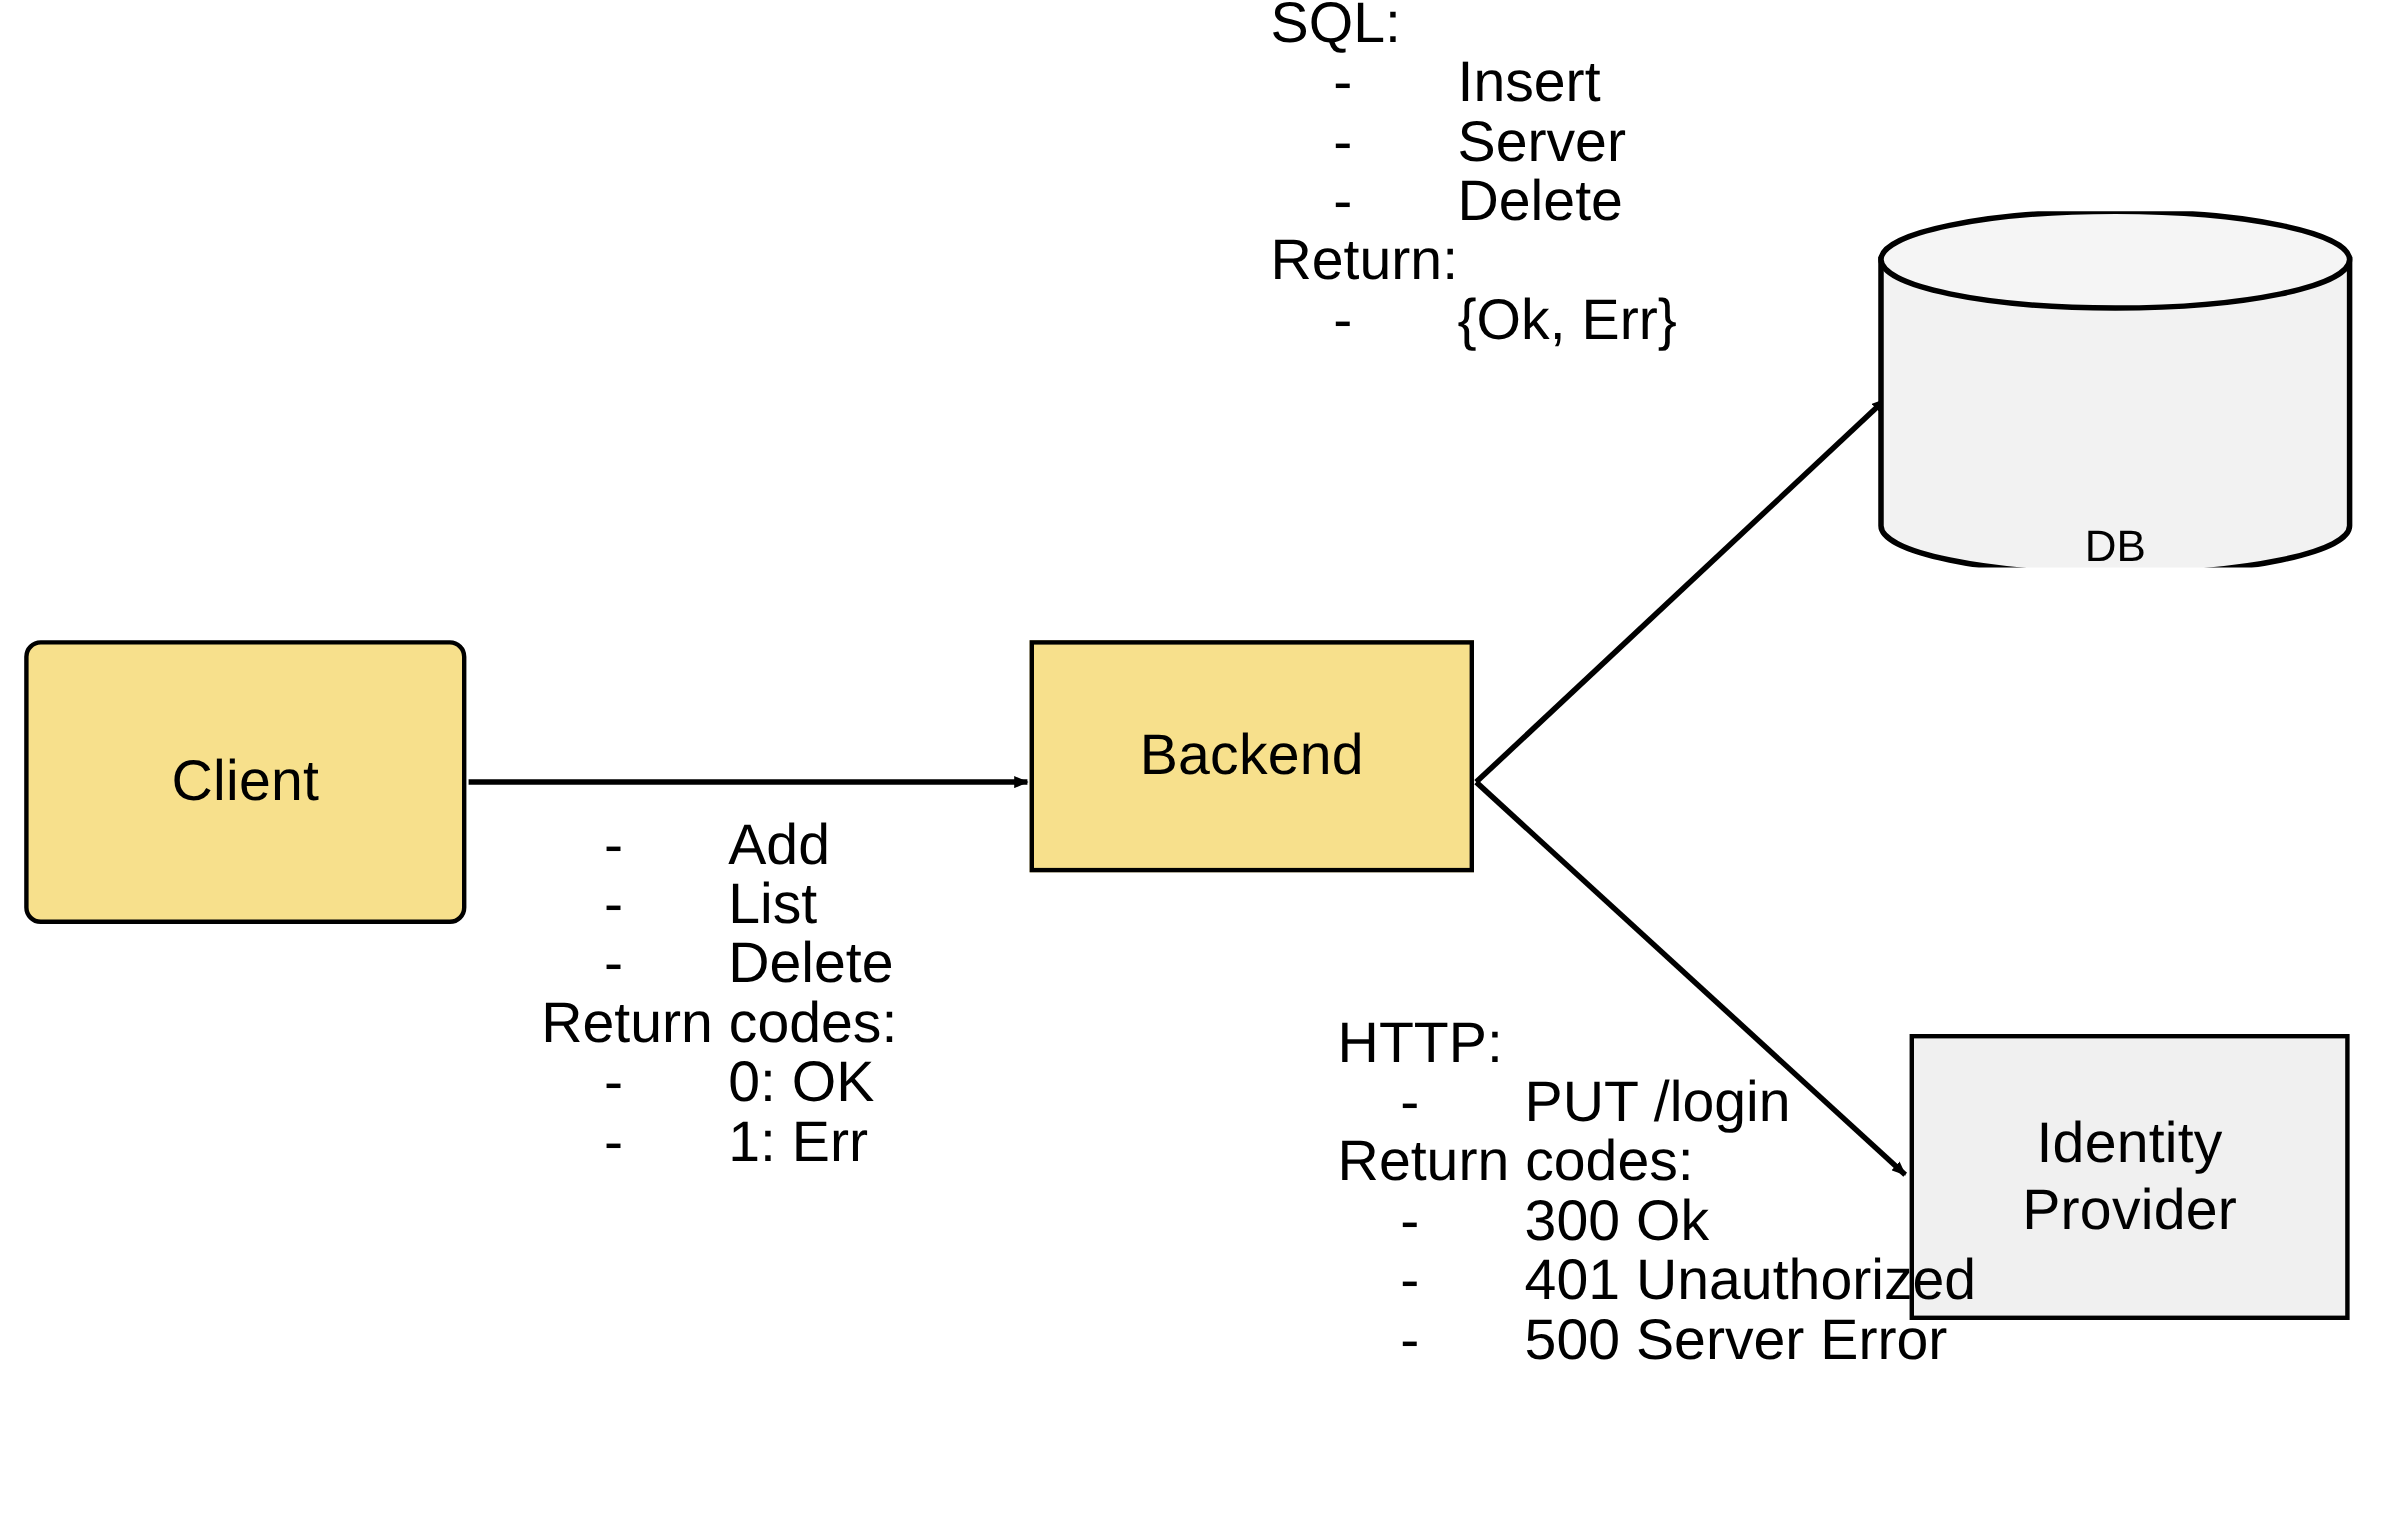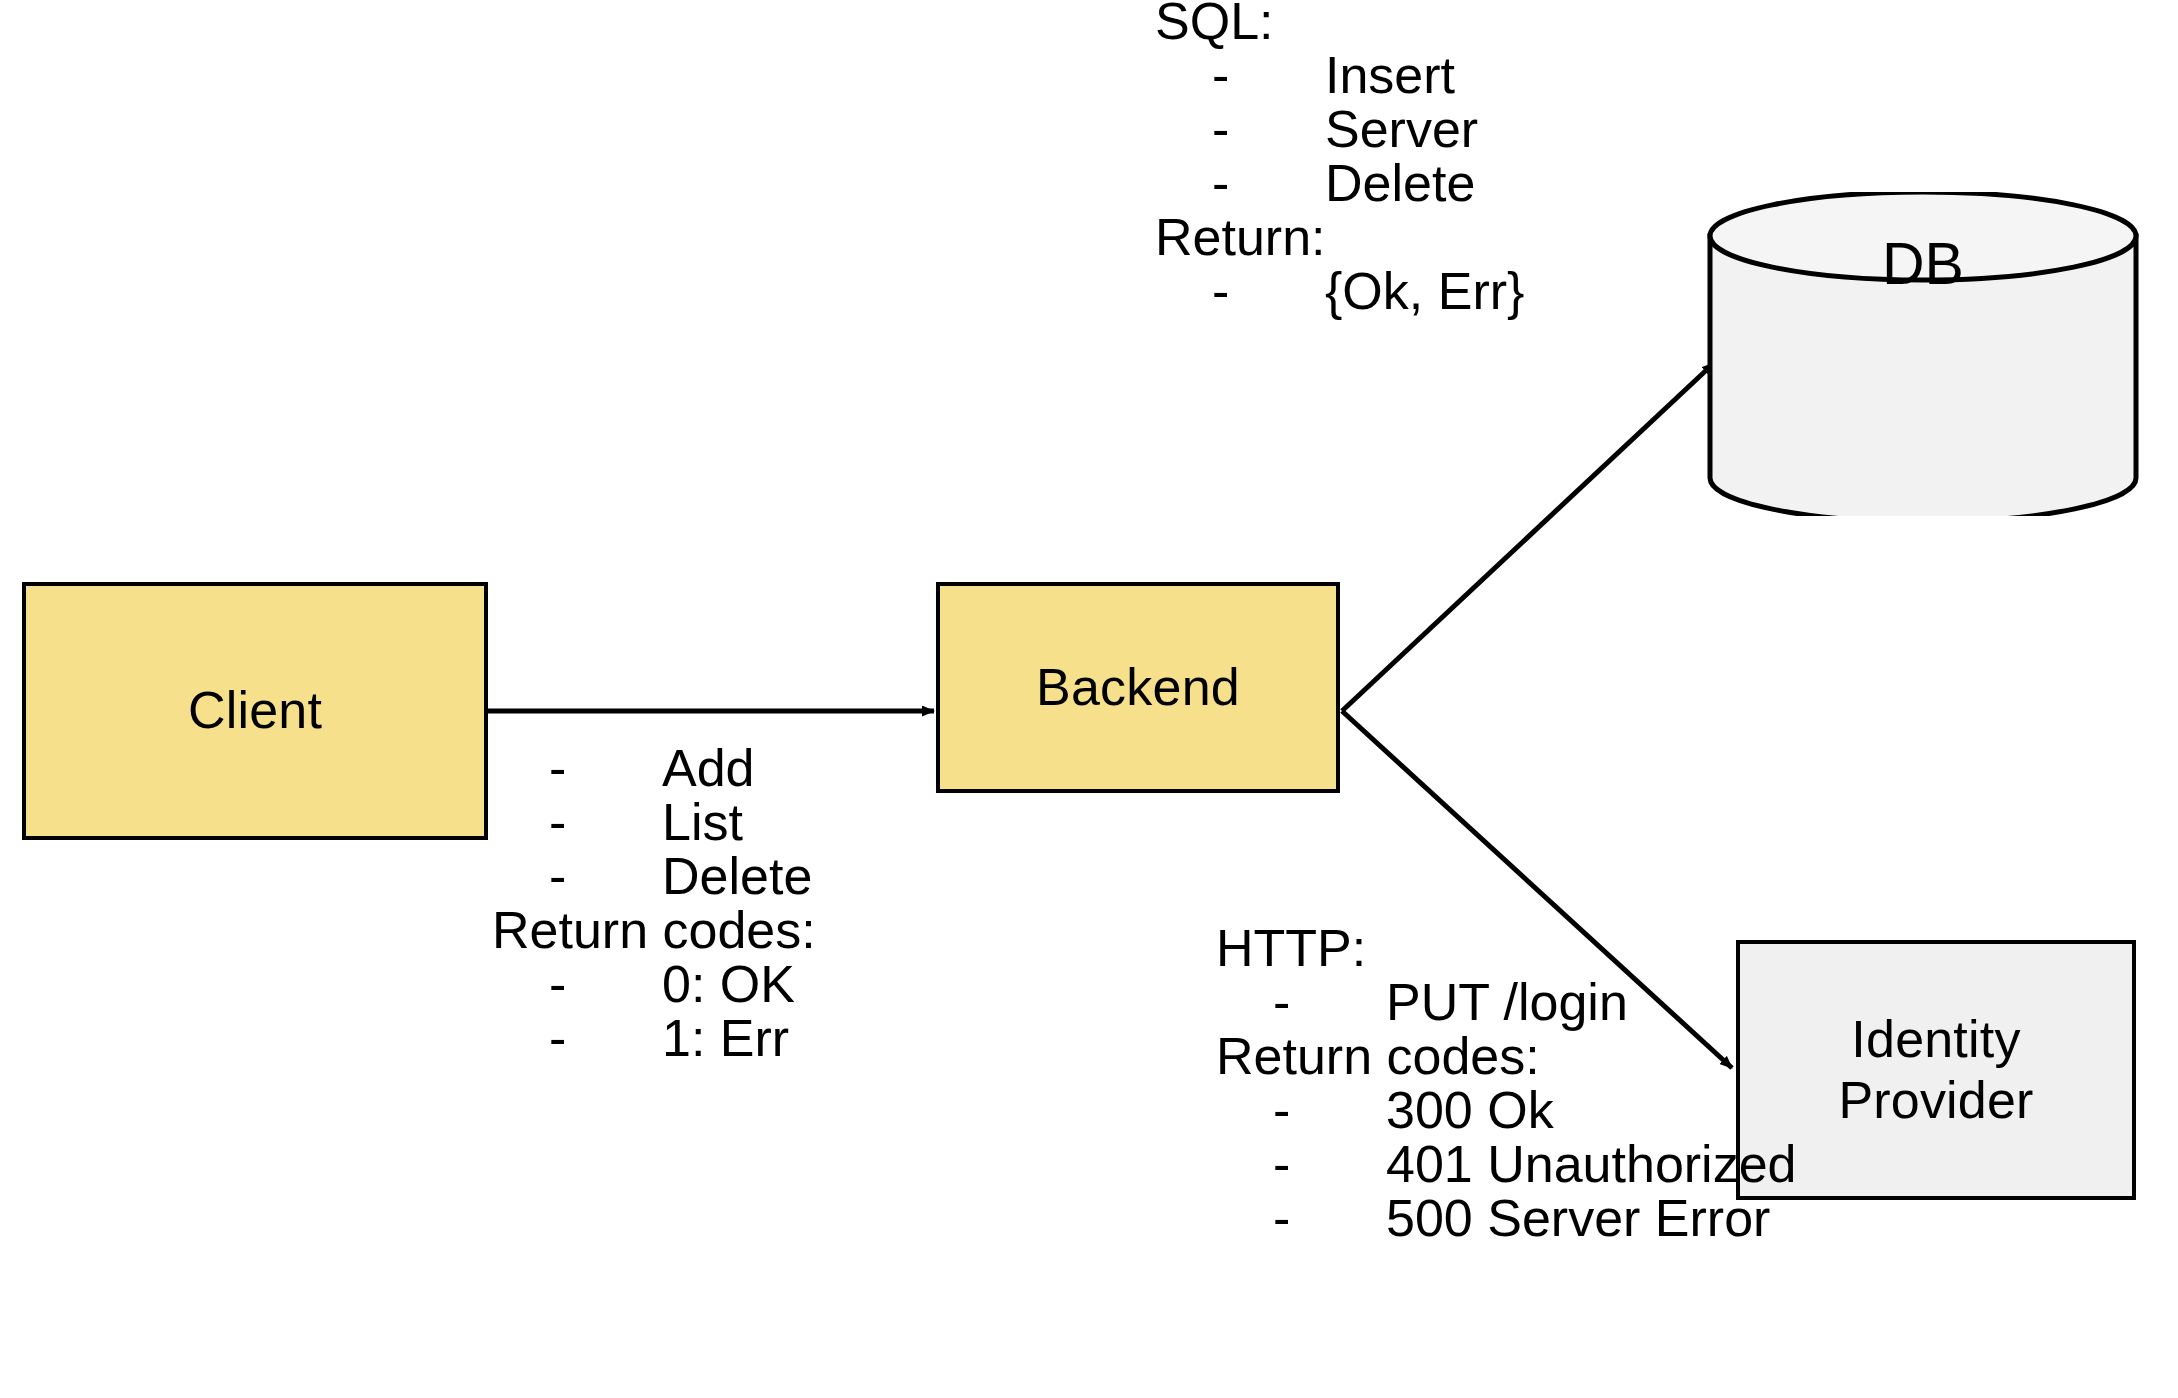--- a/index.html
+++ b/index.html
@@ -35,22 +35,23 @@
     text-align: center;
     line-height: 1.18;
     font-size: 52px;
     letter-spacing: 0.2px;
   }
   .node.rect {
     border: 4px solid #000000;
   }
   #node-client {
     left: 22px;  top: 582px;
-    width: 466px; height: 258px;
+    width: 402px; height: 258px;
     background: #F7E08C;
+    border-radius: 15px;
   }
   #node-backend {
     left: 936px; top: 582px;
     width: 404px; height: 211px;
     background: #F7E08C;
   }
   #node-idp {
     left: 1736px; top: 940px;
     width: 400px; height: 260px;
     background: #F0F0F0;
@@ -58,26 +59,26 @@
 
   
   #node-db {
     position: absolute;
     left: 1706px; top: 192px;
     width: 434px; height: 324px;
   }
   #node-db svg { display: block; width: 434px; height: 324px; }
   #node-db .db-label {
     position: absolute;
-    left: 0; top: 16px;
+    left: 0; top: 4px;
     width: 434px; height: 324px;
     display: flex;
-    align-items: flex-start;
+    align-items: flex-end;
     justify-content: center;
-    font-size: 59px;
+    font-size: 40px;
     padding-top: 22px;
     box-sizing: border-box;
   }
 
   
   .annot {
     position: absolute;
     font-size: 52px;
     line-height: 54px;
     white-space: nowrap;

